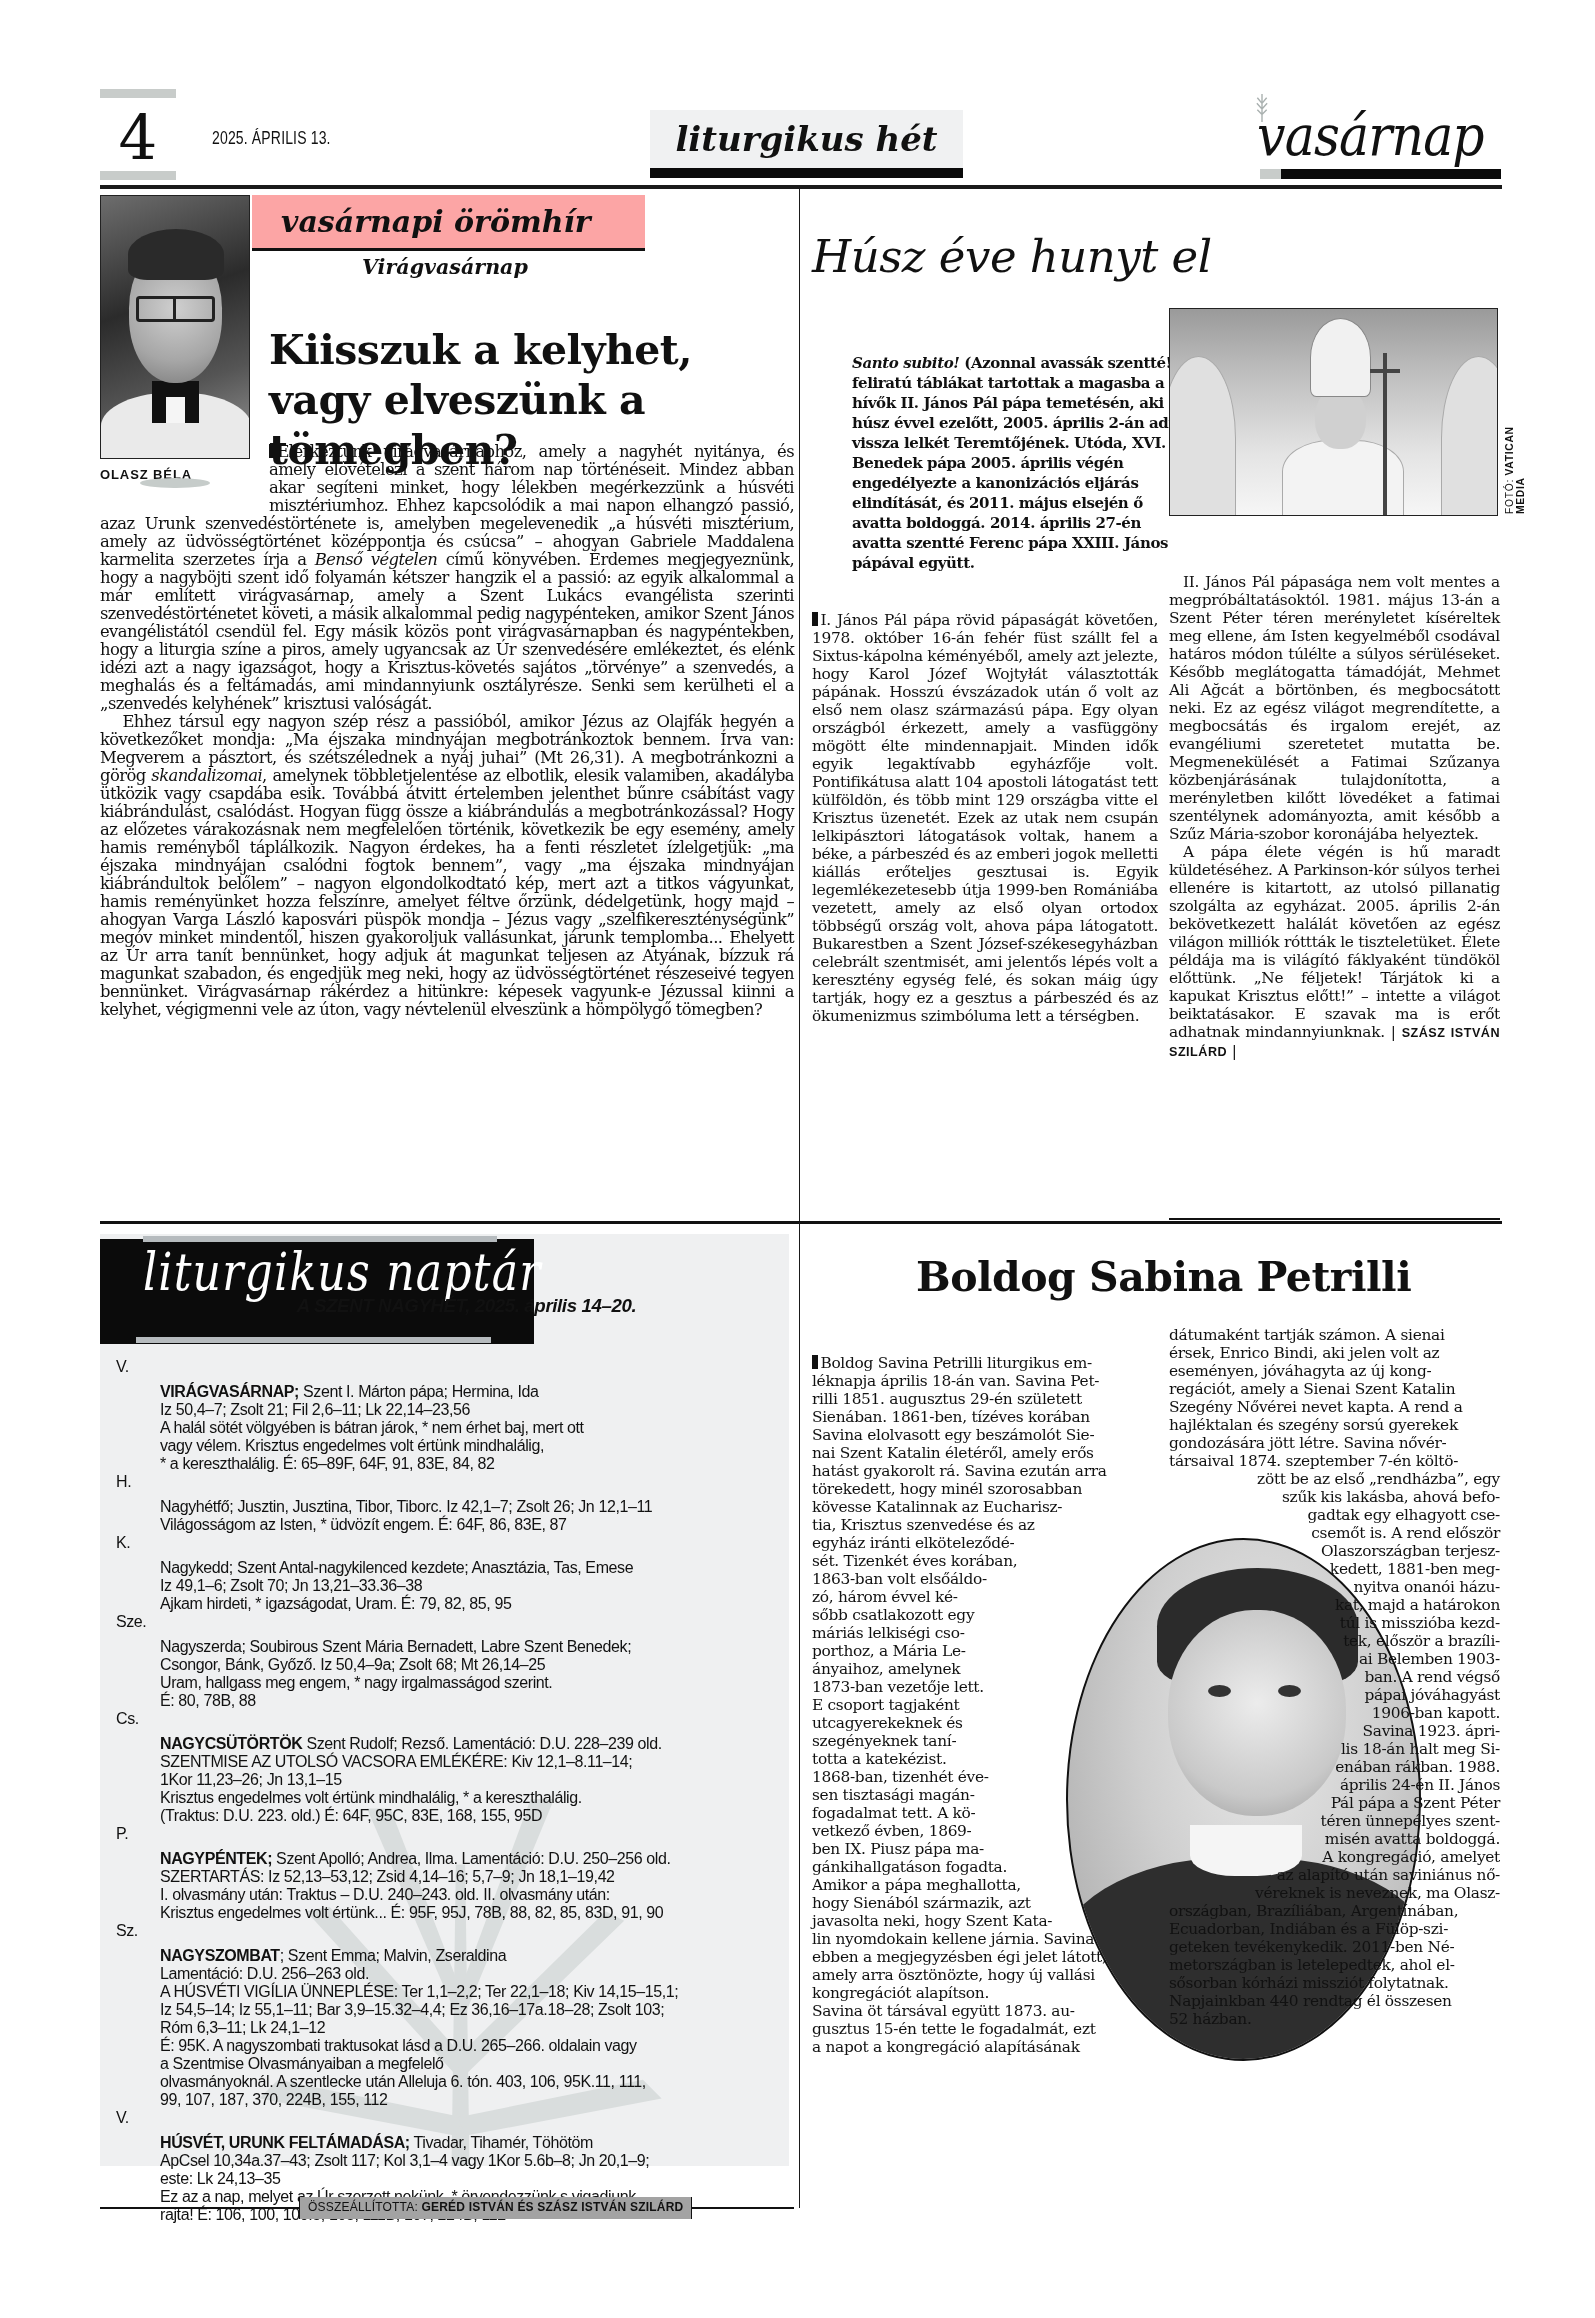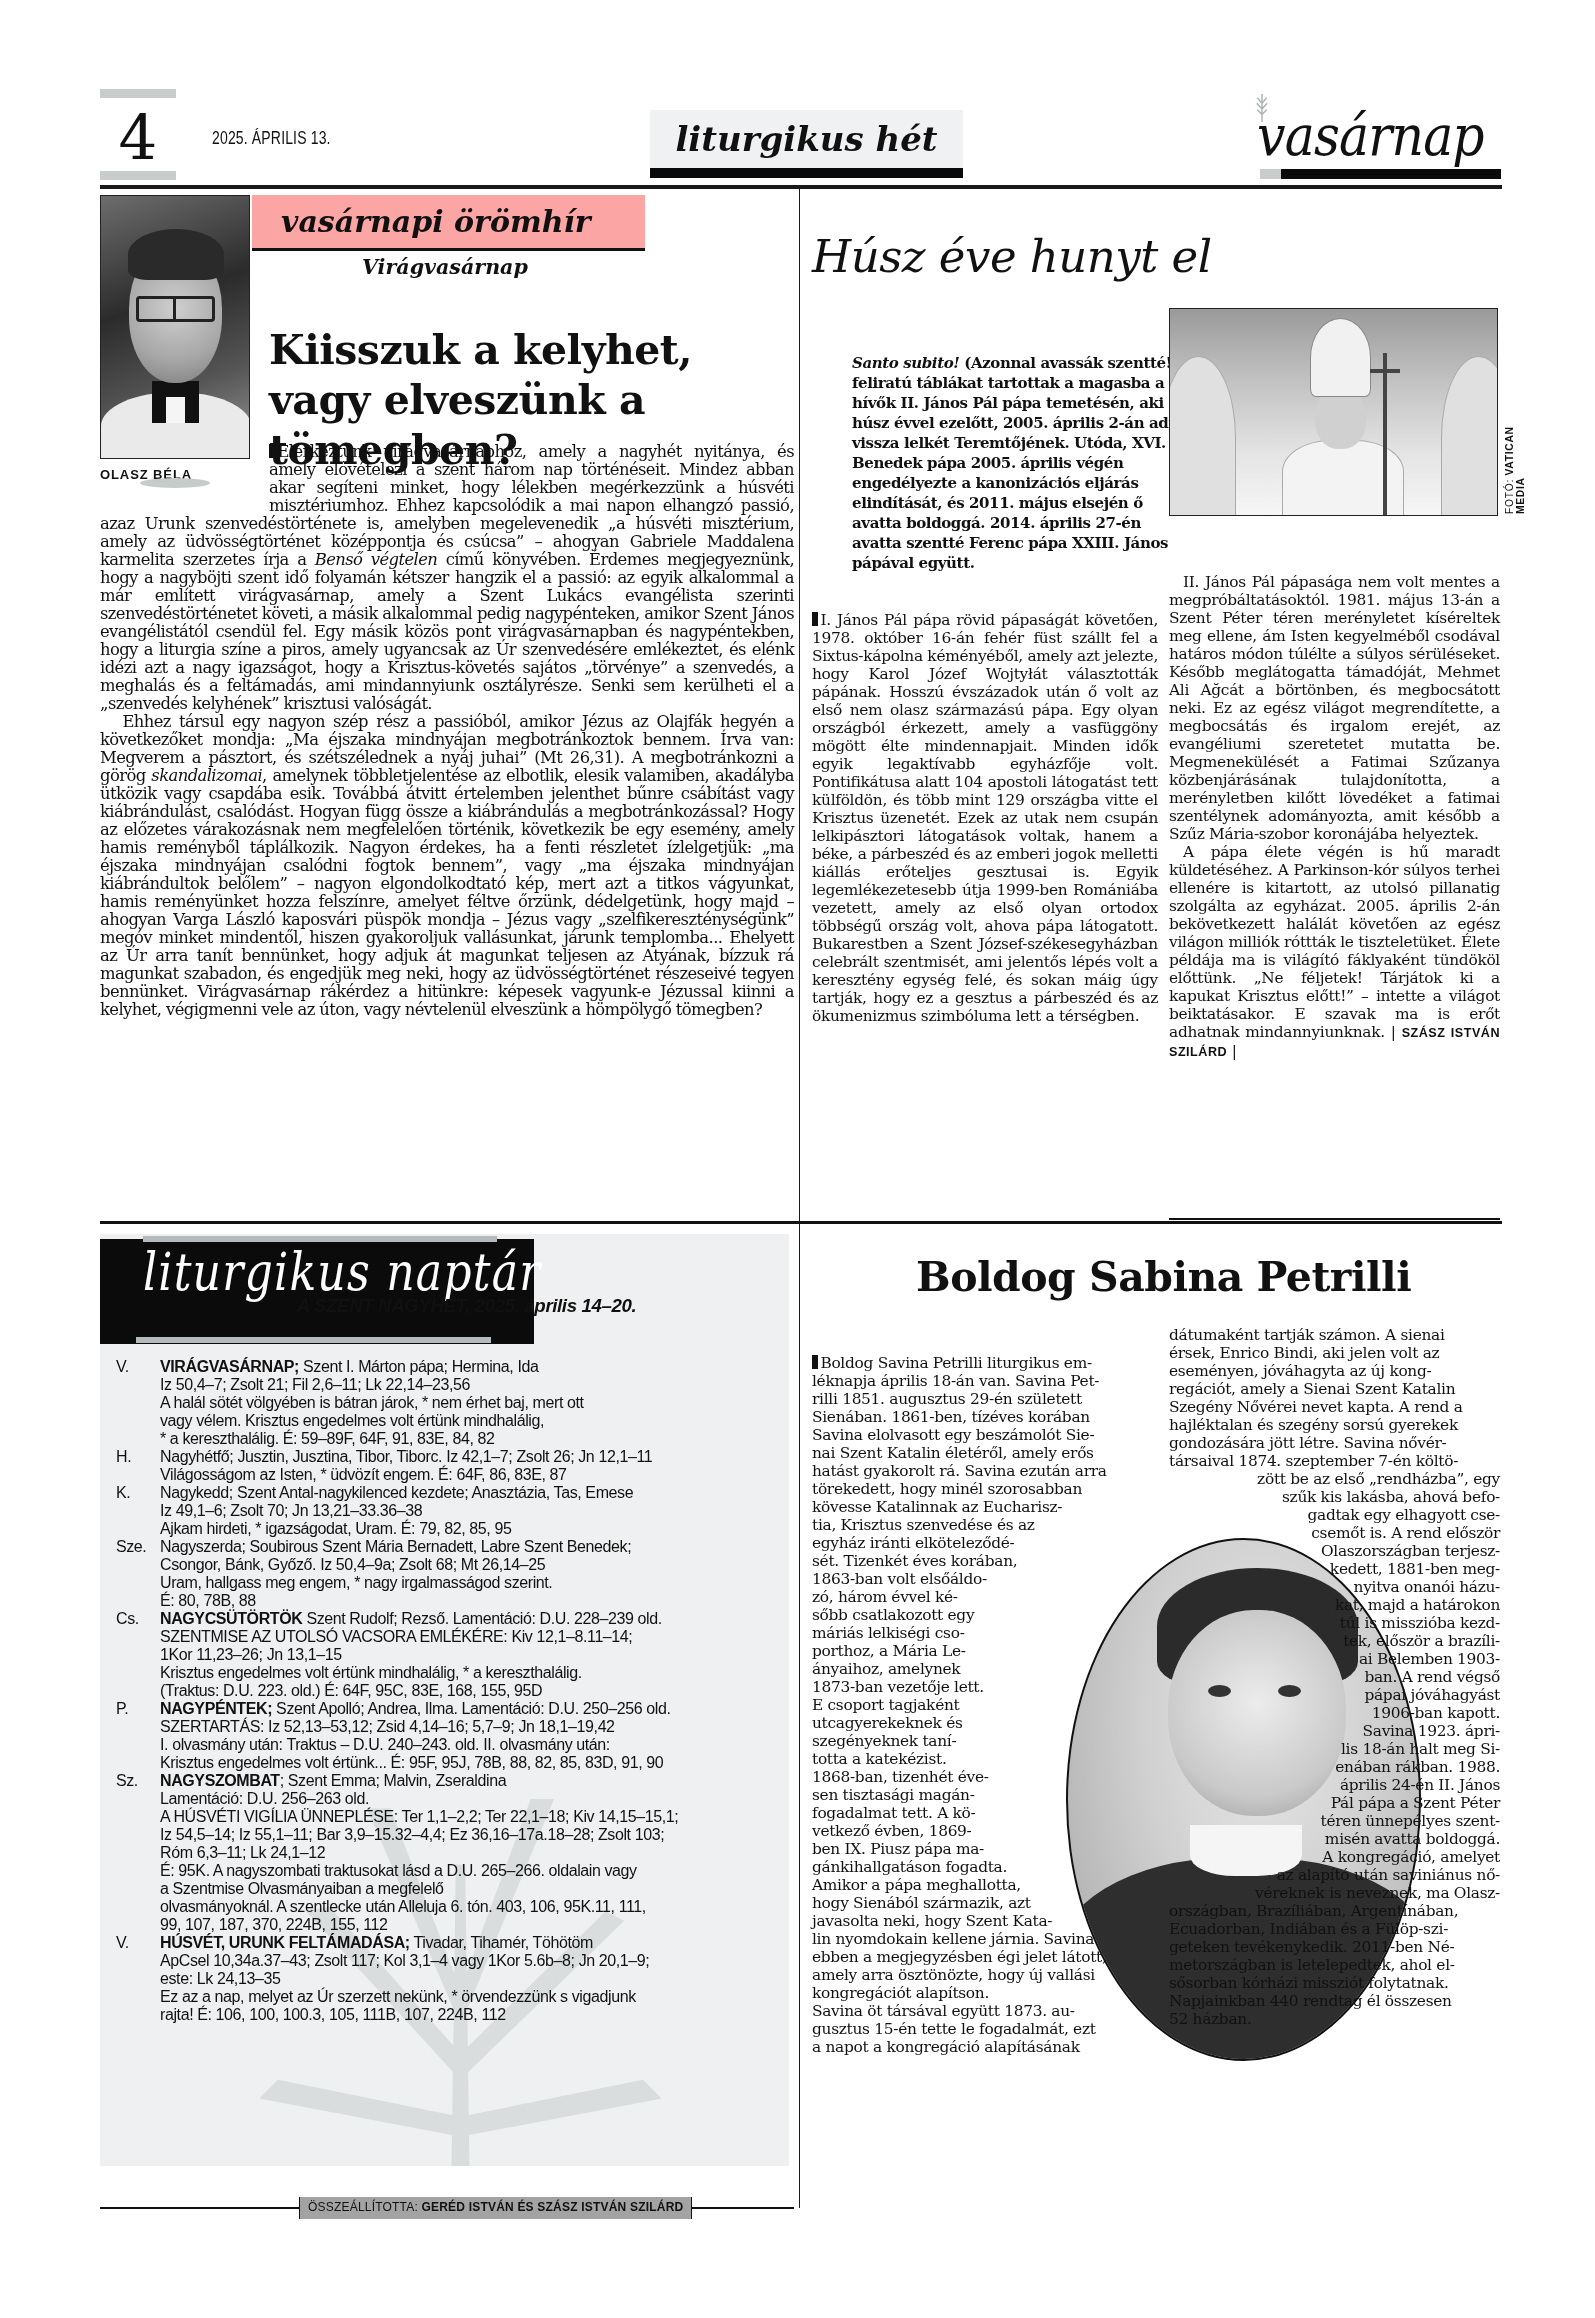--- a/index.html
+++ b/index.html
@@ -69,21 +69,21 @@
   .cal-box { position: absolute; left: 100px; top: 1234px; width: 689px; height: 932px; background: #eff0f1; overflow: hidden; }
   .cal-wheat { position: absolute; left: 150px; top: 537px; width: 421px; height: 421px; }
   .cal-title-bar { position: absolute; left: 100px; top: 1239px; width: 434px; height: 105px; background: #0b0b0b; }
   .cal-title-grey-top { position: absolute; left: 143px; top: 1236px; width: 354px; height: 5.6px; background: #b6bbbe; }
   .cal-title-grey-bot { position: absolute; left: 136px; top: 1337px; width: 355px; height: 5.6px; background: #b6bbbe; }
   .cal-title { position: absolute; left: 143px; top: 1242px; font-family: "DejaVu Serif", serif; font-style: italic; font-size: 52px; color: #fff; letter-spacing: 1.4px; transform: scaleX(0.85); transform-origin: left; }
   .cal-sub { position: absolute; left: 100px; top: 1295px; width: 689px; text-align: center; font-family: "Liberation Sans", sans-serif; font-style: italic; font-weight: bold; font-size: 18.7px; letter-spacing: -0.4px; padding-left: 44px; }
   .cal-list { position: absolute; left: 116px; top: 1358px; width: 664px; font-family: "Liberation Sans", sans-serif; font-size: 16px; line-height: 18px; letter-spacing: -0.4px; }
   .cal-day { display: flex; }
   .cal-abbr { width: 44px; flex-shrink: 0; }
-  .cal-lines { flex: 1; }
+  .cal-lines { flex: 1; margin-top: 25px; }
   .cal-lines div { white-space: nowrap; }
   .cal-lines b { font-weight: bold; }
   .cal-footer-line { position: absolute; left: 100px; top: 2207px; width: 694px; height: 1.9px; background: #111; }
   .cal-footer-label { position: absolute; left: 299px; top: 2197px; padding: 0 8px; background: #a3a3a3; border-left: 1.4px solid #111; border-right: 1.4px solid #111; font-family: "Liberation Sans", sans-serif; font-size: 12px; line-height: 21.5px; letter-spacing: 0.2px; }
   .cal-footer-label b { font-weight: bold; }
 
   
   .headline-sab { position: absolute; left: 916px; top: 1253px; font-family: "DejaVu Serif", serif; font-weight: bold; font-size: 41px; letter-spacing: -0.5px; }
   .sab-photo { position: absolute; left: 1066px; top: 1538px; width: 355px; height: 523px; border-radius: 50%; border: 2.3px solid #111; overflow: hidden; background: radial-gradient(ellipse at 55% 35%, #e8e8e8 0%, #cfcfcf 45%, #a4a4a4 100%); }
   .sab-hair { position: absolute; left: 89px; top: 28px; width: 201px; height: 117px; border-radius: 50% 50% 20% 20%; background: #2b2b2b; }
@@ -187,21 +187,21 @@
 <div class="cal-sub">A SZENT NAGYHÉT, 2025. április 14–20.</div>
 
 <div class="cal-list" id="cal-list">
     <div class="cal-day">
       <div class="cal-abbr">V.</div>
       <div class="cal-lines">
         <div><b>VIRÁGVASÁRNAP;</b> Szent I. Márton pápa; Hermina, Ida</div>
         <div>Iz 50,4–7; Zsolt 21; Fil 2,6–11; Lk 22,14–23,56</div>
         <div>A halál sötét völgyében is bátran járok, * nem érhet baj, mert ott</div>
         <div>vagy vélem. Krisztus engedelmes volt értünk mindhalálig,</div>
-        <div>* a kereszthalálig. É: 59–89F, 64F, 91, 83E, 84, 82</div>
+        <div>* a kereszthalálig. É: 65–89F, 64F, 91, 83E, 84, 82</div>
       </div>
     </div>
     <div class="cal-day">
       <div class="cal-abbr">H.</div>
       <div class="cal-lines">
         <div>Nagyhétfő; Jusztin, Jusztina, Tibor, Tiborc. Iz 42,1–7; Zsolt 26; Jn 12,1–11</div>
         <div>Világosságom az Isten, * üdvözít engem. É: 64F, 86, 83E, 87</div>
       </div>
     </div>
     <div class="cal-day">

